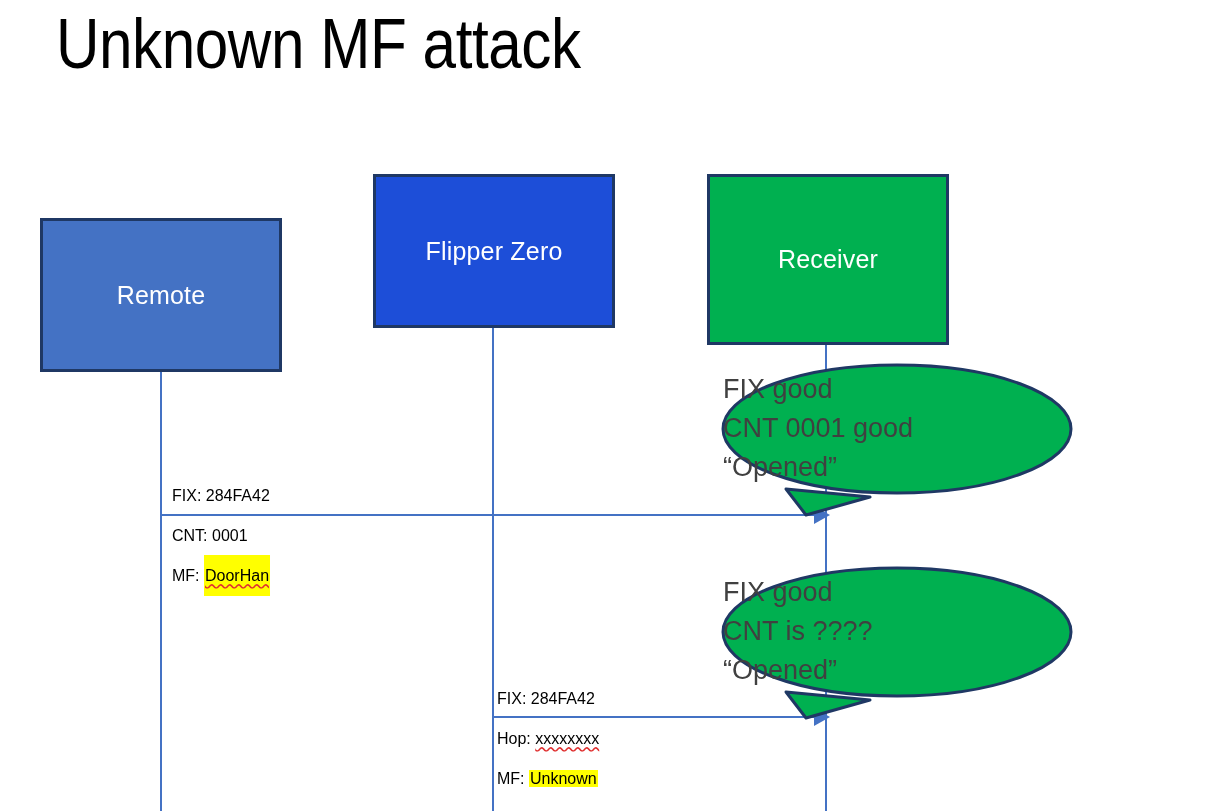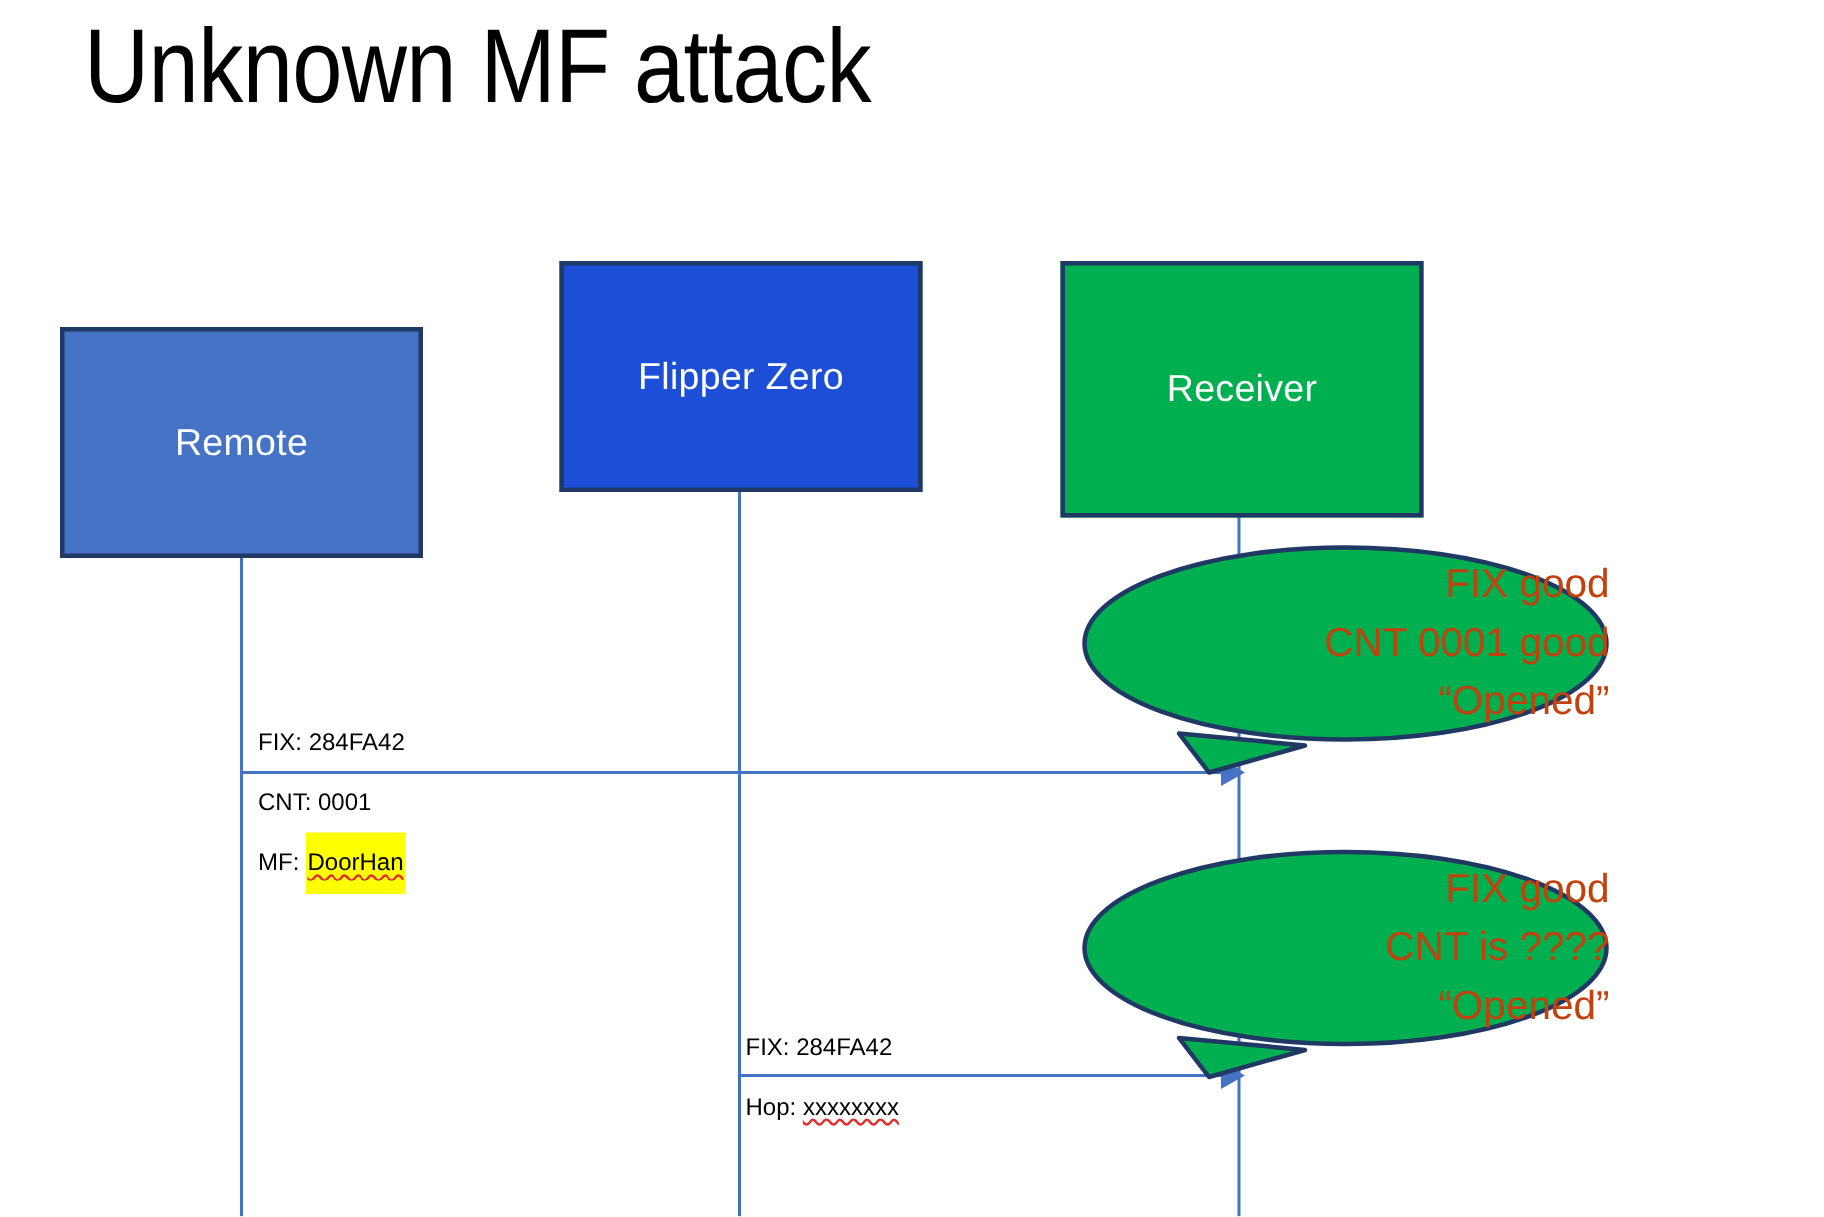--- a/index.html
+++ b/index.html
@@ -85,22 +85,22 @@
     padding: 12px 1px;
     text-decoration: underline wavy #E03030;
     text-decoration-skip-ink: none;
     text-underline-offset: 2px;
   }
 
   
   .bubble-text {
     position: absolute;
     width: 350px;
-    text-align: right;
-    color: #c2410c;
+    text-align: left;
+    color: #404040;
     font-size: 27px;
     line-height: 39px;
     pointer-events: none;
   }
   #bubble1-text { left: 723px; top: 370px; }
   #bubble2-text { left: 723px; top: 573px; }
 </style>
 </head>
 <body>
 
@@ -157,20 +157,23 @@
   </div>
 </div>
 
 <div class="msg-label" id="msg2-label">
   <div>
     <span>FIX: </span><span>284FA42</span>
   </div>
   <div>
     <span>Hop: </span><span class="sq">xxxxxxxx</span>
   </div>
+  <div>
+    <span>MF: </span><span class="hl">Unknown</span>
+  </div>
 </div>
 
 <div class="bubble-text" id="bubble1-text">
   <div>FIX good</div>
   <div>CNT 0001 good</div>
   <div>“Opened”</div>
 </div>
 
 <div class="bubble-text" id="bubble2-text">
   <div>FIX good</div>

